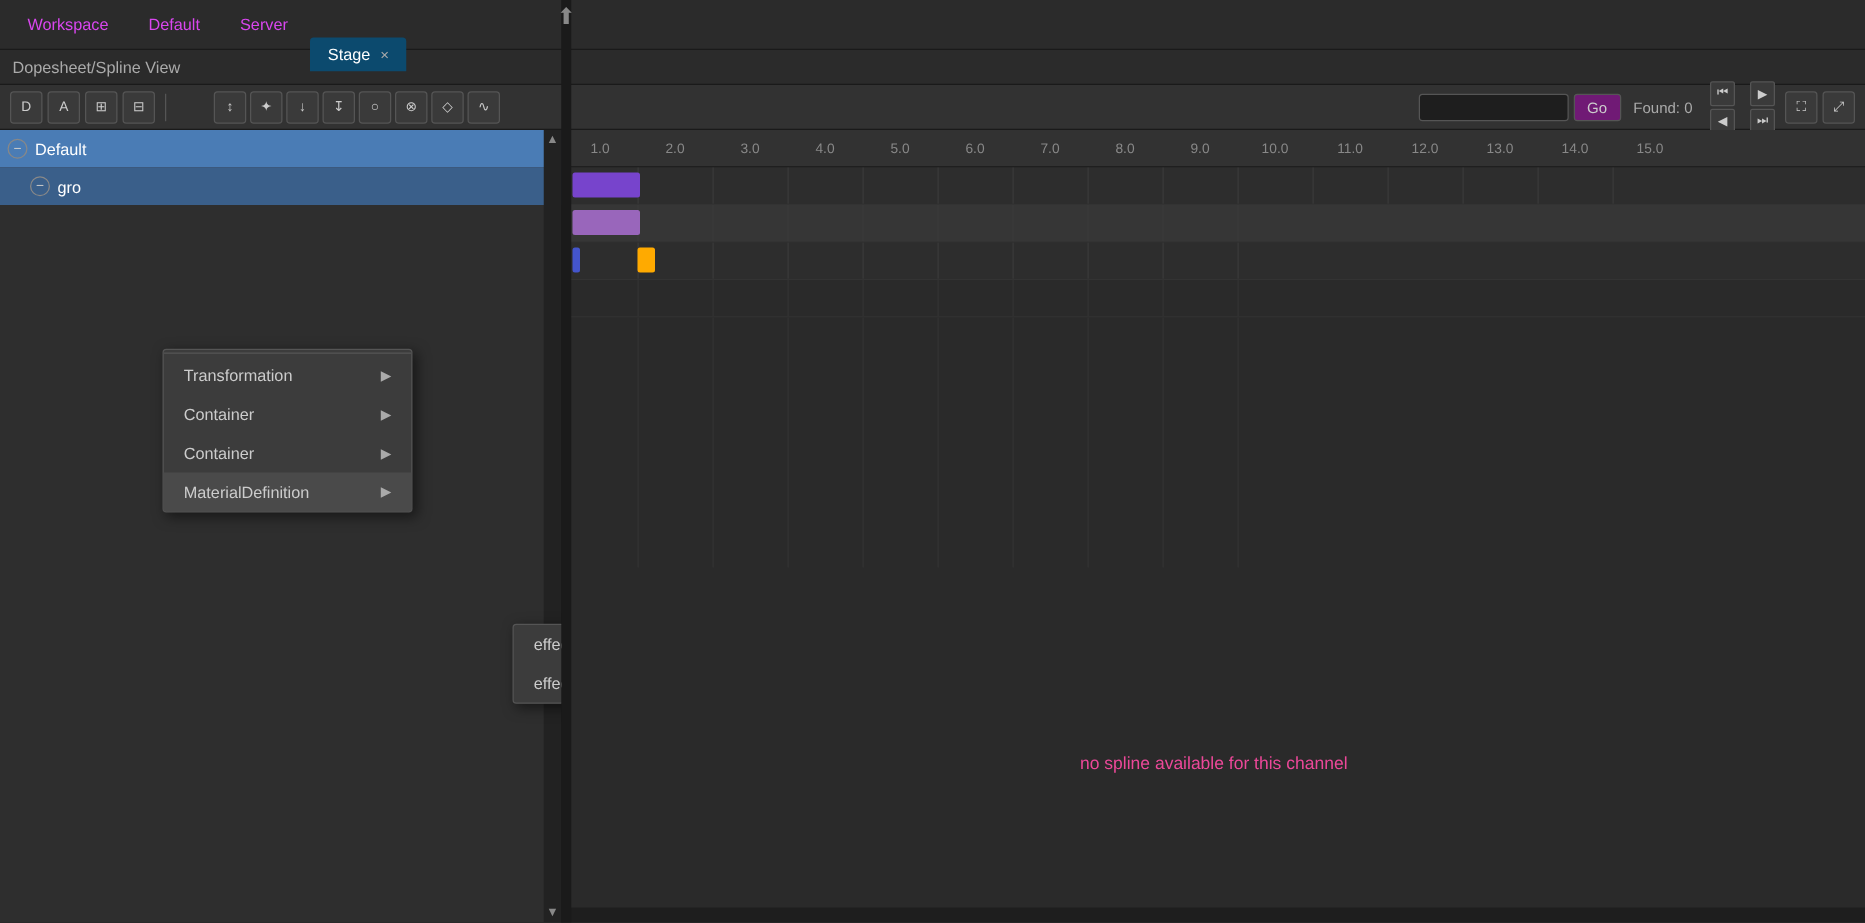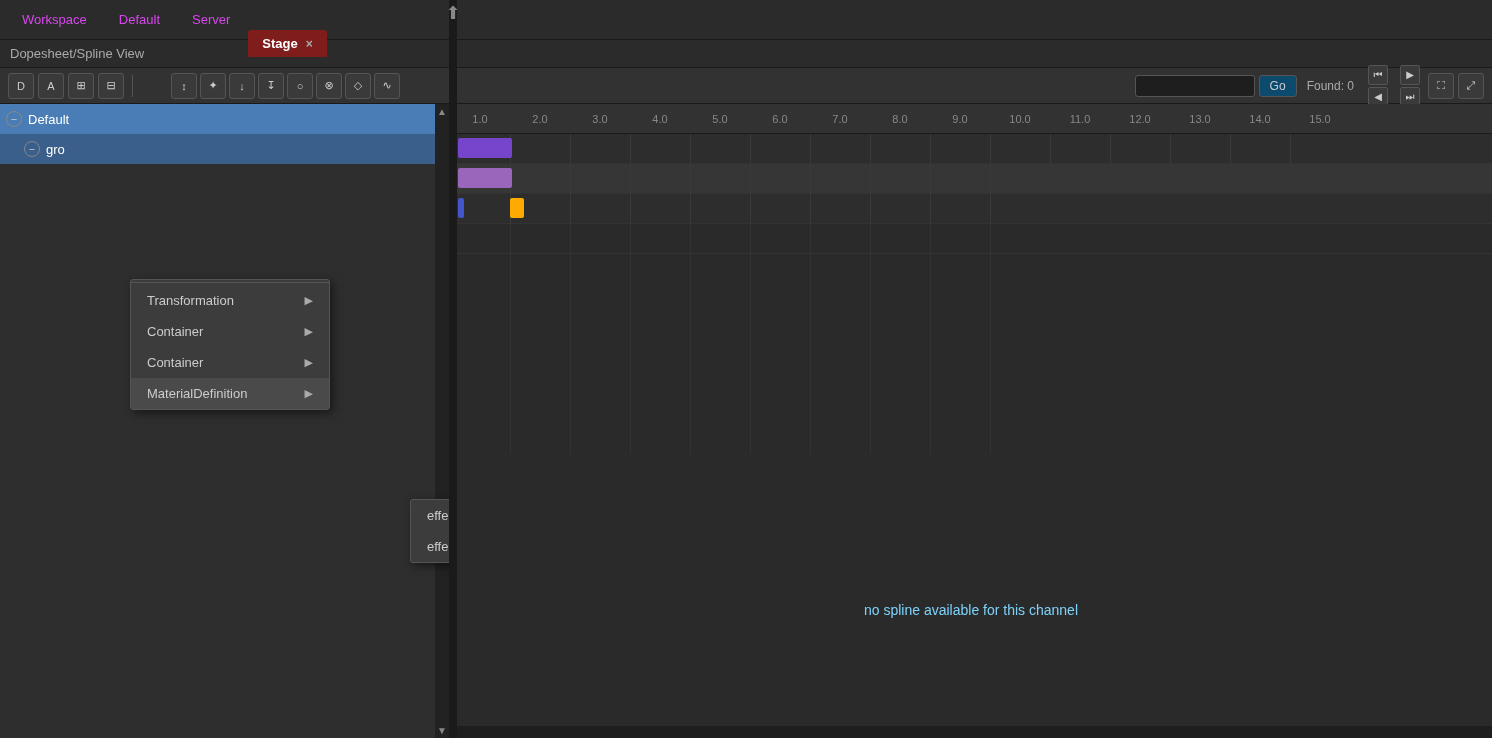--- a/index.html
+++ b/index.html
@@ -26,22 +26,22 @@
     .menu-item {
       padding: 6px 14px;
       cursor: pointer;
       color: #d946ef;
       border-radius: 3px;
     }
     .tab-item {
       padding: 6px 14px;
       cursor: pointer;
       color: #ffffff;
-      font-weight: bold;
-      background: #7f1d1d;
+      font-weight: normal;
+      background: #0c4a6e;
       border-radius: 3px 3px 0 0;
       display: flex;
       align-items: center;
       gap: 8px;
       margin-top: 48px;
     }
     .tab-close {
       color: #aaa;
       font-size: 12px;
       cursor: pointer;
@@ -95,21 +95,21 @@
       border-radius: 3px;
       color: #ccc;
       padding: 2px 6px;
       width: 120px;
       height: 22px;
       font-size: 12px;
     }
     .toolbar-go-btn {
       padding: 2px 10px;
       height: 22px;
-      background: #0c4a6e;
+      background: #701a75;
       border: 1px solid #555;
       border-radius: 3px;
       color: #ccc;
       cursor: pointer;
       font-size: 12px;
     }
     .toolbar-found {
       font-size: 12px;
       color: #aaa;
       margin: 0 6px;
@@ -280,21 +280,21 @@
       height: 100%;
       display: flex;
     }
 
     
     .no-spline-text {
       position: absolute;
       bottom: 120px;
       left: 50%;
       transform: translateX(-50%);
-      color: #7dd3fc;
+      color: #ec4899;
       font-size: 14px;
       white-space: nowrap;
     }
 
     
     .divider-handle {
       position: absolute;
       top: 0;
       left: 449px;
       width: 8px;

